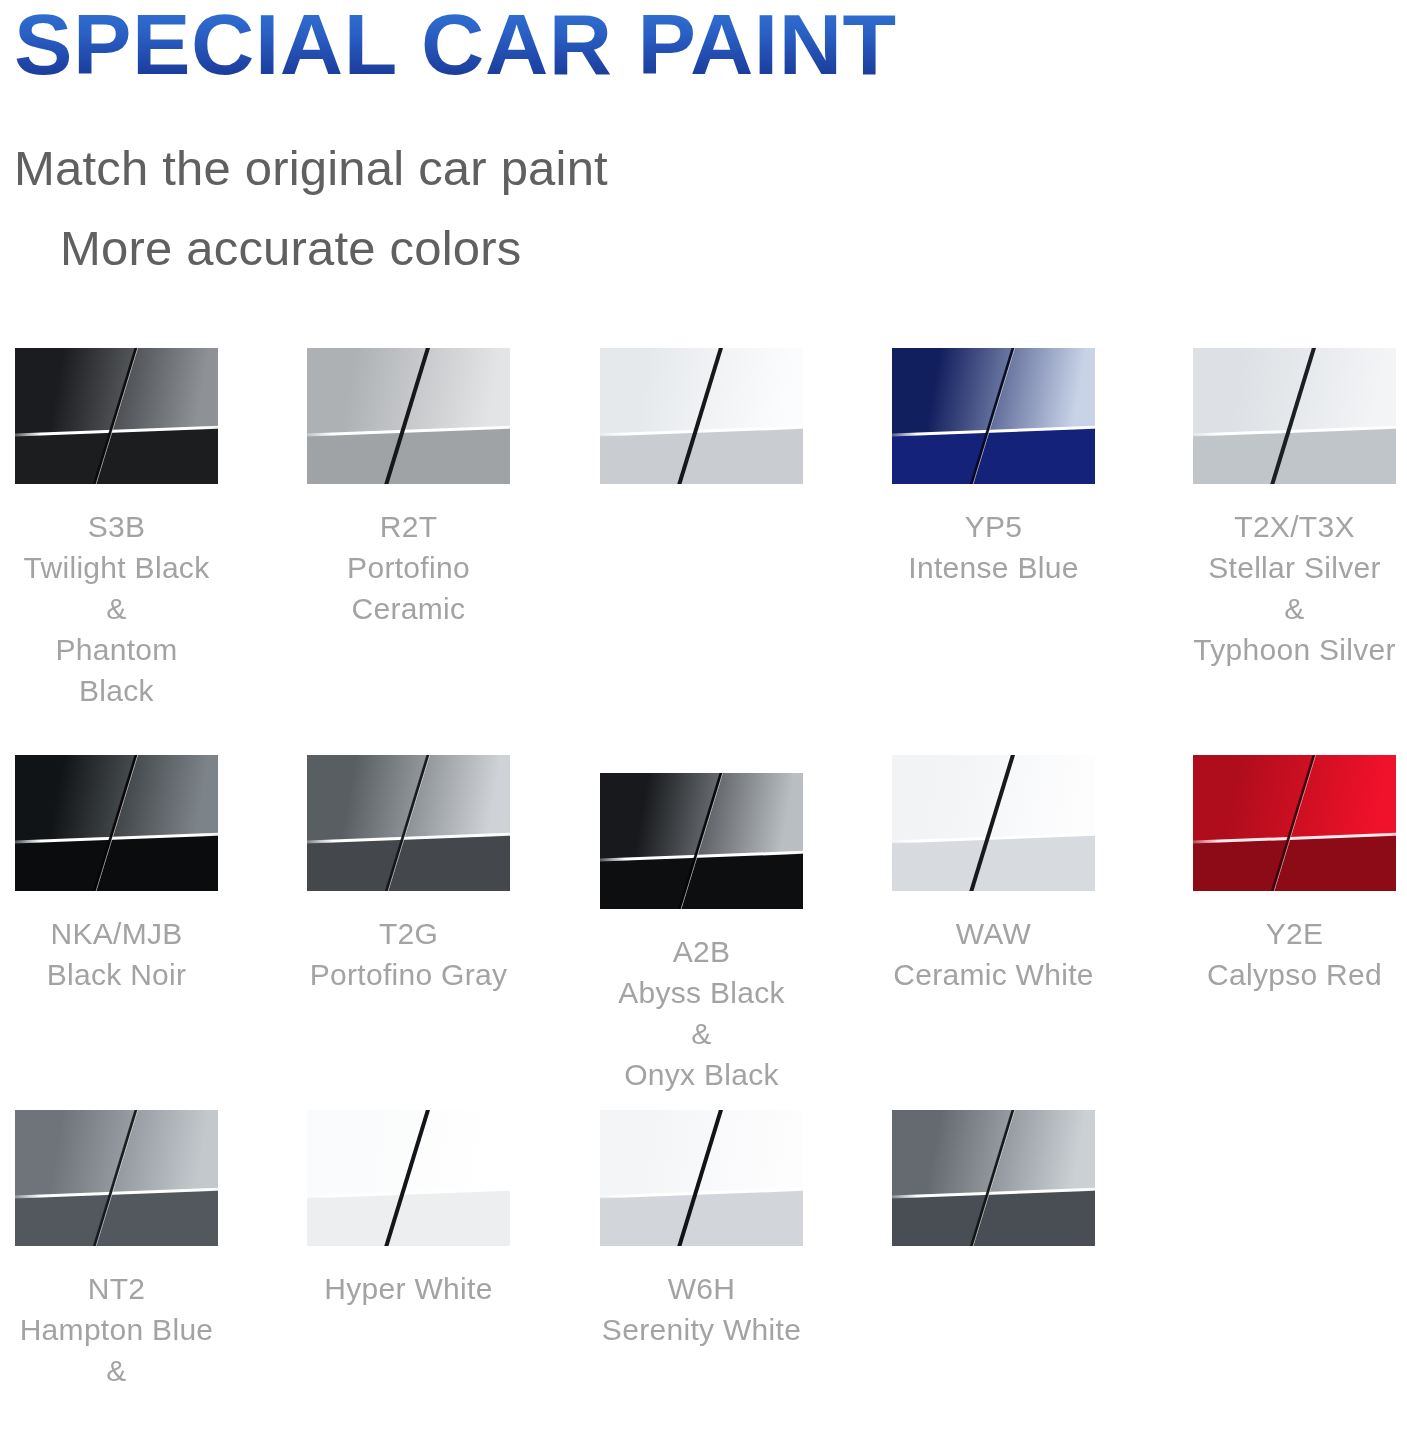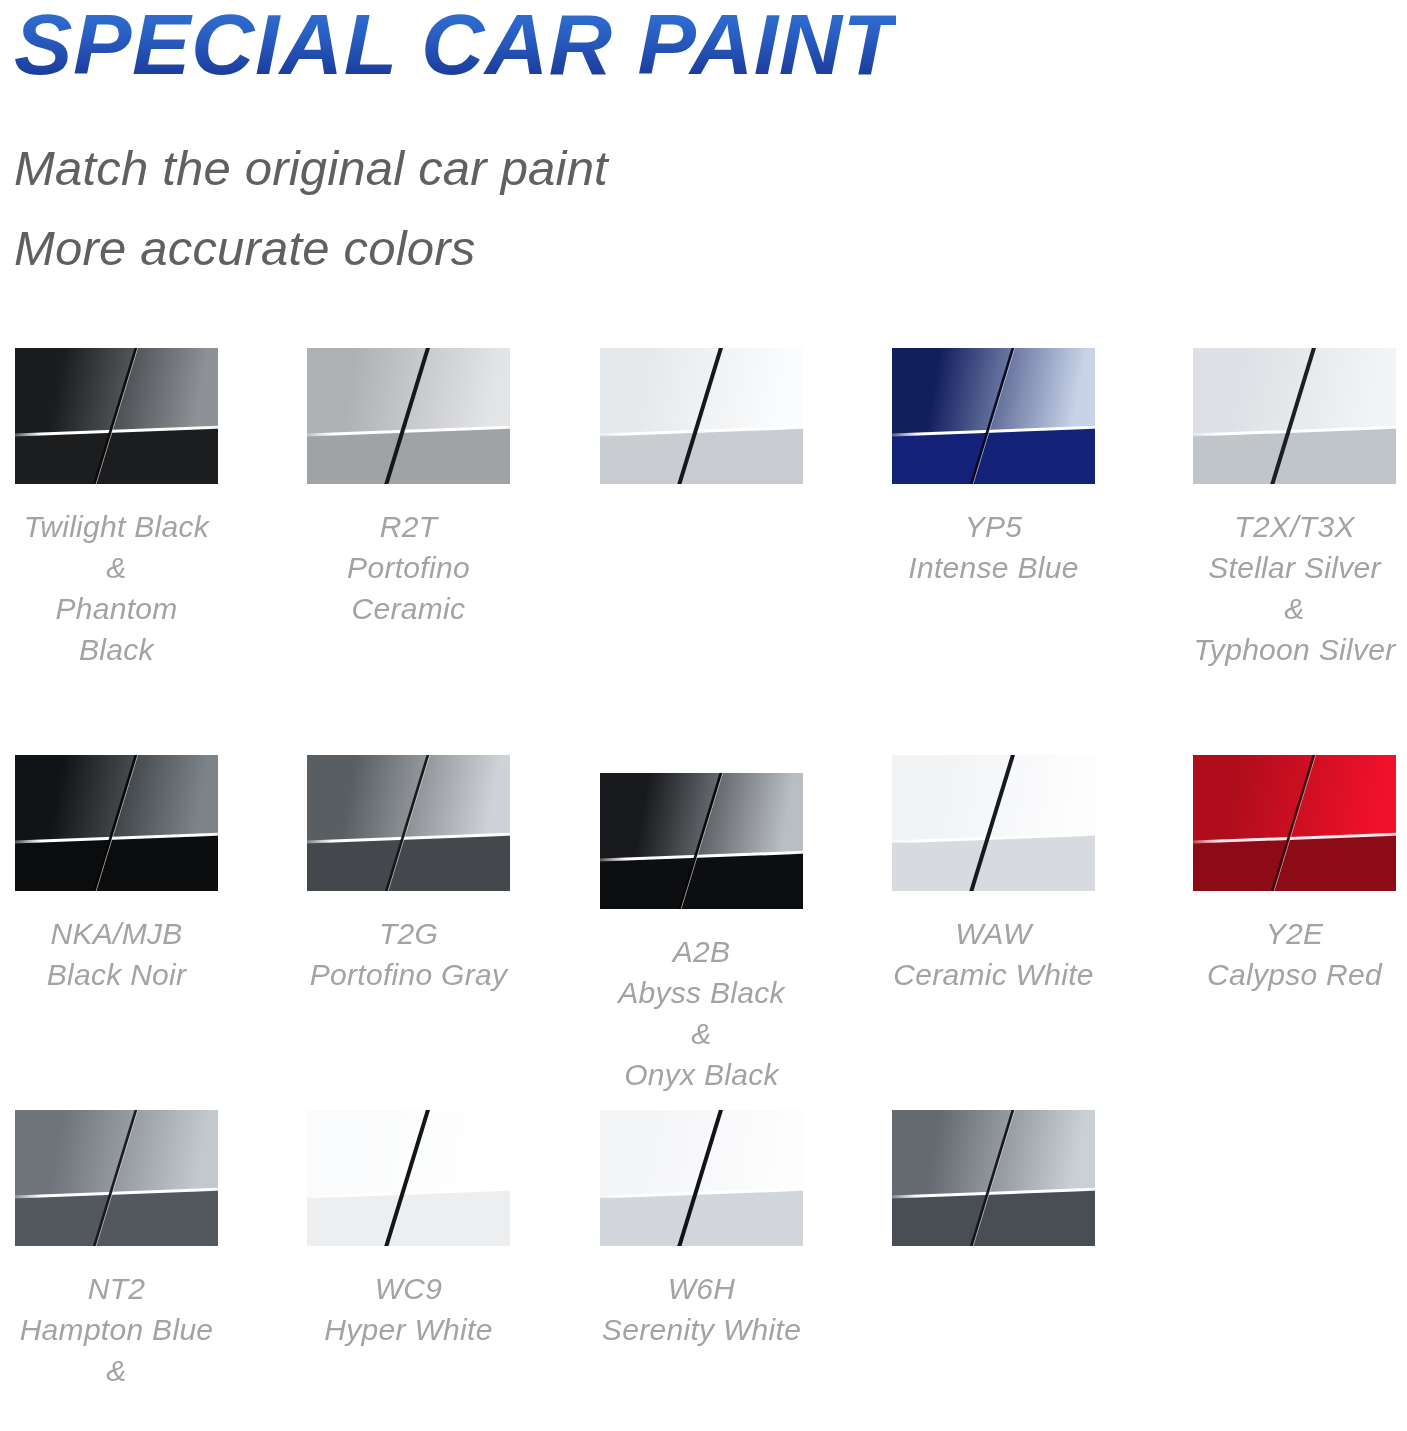--- a/index.html
+++ b/index.html
@@ -10,21 +10,20 @@
     background: #ffffff;
     font-family: "Liberation Sans", sans-serif;
     overflow: hidden;
   }
 
   #page {
     position: relative;
     width: 1256px;
     height: 1431px;
     background: #ffffff;
-    font-style: italic;
   }
 
   
   .header { position: absolute; left: 0; top: 0; width: 1407px; }
 
   .main-title {
     position: absolute;
     left: 14px;
     top: -6px;
     font-family: "Liberation Sans Narrow", "Liberation Sans", sans-serif;
@@ -47,21 +46,21 @@
     left: 14px;
     color: #606060;
     font-family: "Liberation Sans Narrow", "Liberation Sans", sans-serif;
     font-size: 49px;
     font-weight: 400;
     line-height: 56px;
     letter-spacing: 0.2px;
     white-space: nowrap;
   }
   .sub-line-1 { top: 140px; }
-  .sub-line-2 { top: 220px; }
+  .sub-line-2 { top: 220px; margin-left: 46px; }
 
   
   .grid { position: absolute; left: 0; top: 0; width: 1407px; height: 1431px; }
 
   .cell { position: absolute; width: 240px; }
 
   .swatch {
     position: relative;
     width: 203px;
     height: 136px;
@@ -128,20 +127,21 @@
 
   <div class="grid" id="swatch-grid">
       <div class="cell" style="left: 15px; top: 348px;">
         <div class="swatch">
           <div class="panel-top" style="background: linear-gradient(100deg, rgb(26, 28, 31) 0%, rgb(26, 28, 31) 22%, rgb(142, 145, 150) 88%, rgb(142, 145, 150) 100%);"></div>
           <div class="panel-bot" style="background: linear-gradient(95deg, rgb(28, 29, 31) 0%, rgb(28, 29, 31) 60%, rgb(28, 29, 31) 100%);"></div>
           <div class="charline" style="background: linear-gradient(to right, rgba(255, 255, 255, 0) 0%, rgb(255, 255, 255) 16%, rgb(255, 255, 255) 88%, rgba(255, 255, 255, 0.8) 100%);"></div>
           <div class="doorgap soft" style="background: linear-gradient(to right, rgba(255, 255, 255, 0) 0%, rgb(10, 10, 11) 30%, rgb(10, 10, 11) 70%, rgba(255, 255, 255, 0.867) 100%);"></div>
         </div>
         <div class="labels">
+          <span class="code">S3B</span>
           <span class="nm">Twilight Black</span>
           <span class="nm">&amp;</span>
           <span class="nm">Phantom Black</span>
         </div>
       </div>
       <div class="cell" style="left: 307px; top: 348px;">
         <div class="swatch">
           <div class="panel-top" style="background: linear-gradient(100deg, rgb(174, 177, 180) 0%, rgb(174, 177, 180) 22%, rgb(227, 228, 230) 88%, rgb(227, 228, 230) 100%);"></div>
           <div class="panel-bot" style="background: linear-gradient(95deg, rgb(160, 163, 166) 0%, rgb(160, 163, 166) 60%, rgb(160, 163, 166) 100%);"></div>
           <div class="charline" style="background: linear-gradient(to right, rgba(255, 255, 255, 0) 0%, rgb(255, 255, 255) 16%, rgb(255, 255, 255) 88%, rgba(255, 255, 255, 0.8) 100%);"></div>
@@ -263,21 +263,20 @@
         </div>
       </div>
       <div class="cell" style="left: 307px; top: 1110px;">
         <div class="swatch">
           <div class="panel-top" style="background: linear-gradient(100deg, rgb(250, 251, 252) 0%, rgb(250, 251, 252) 22%, rgb(255, 255, 255) 88%, rgb(255, 255, 255) 100%);"></div>
           <div class="panel-bot" style="background: linear-gradient(95deg, rgb(236, 238, 240) 0%, rgb(236, 238, 240) 60%, rgb(236, 238, 240) 100%);"></div>
           <div class="charline" style="background: linear-gradient(to right, rgba(255, 255, 255, 0) 0%, rgb(255, 255, 255) 16%, rgb(255, 255, 255) 88%, rgba(255, 255, 255, 0.8) 100%);"></div>
           <div class="doorgap" style="background: rgb(19, 21, 24);"></div>
         </div>
         <div class="labels">
-          <span class="code">WC9</span>
           <span class="nm">Hyper White</span>
         </div>
       </div>
       <div class="cell" style="left: 600px; top: 1110px;">
         <div class="swatch">
           <div class="panel-top" style="background: linear-gradient(100deg, rgb(244, 245, 247) 0%, rgb(244, 245, 247) 22%, rgb(253, 253, 254) 88%, rgb(253, 253, 254) 100%);"></div>
           <div class="panel-bot" style="background: linear-gradient(95deg, rgb(210, 214, 218) 0%, rgb(210, 214, 218) 60%, rgb(210, 214, 218) 100%);"></div>
           <div class="charline" style="background: linear-gradient(to right, rgba(255, 255, 255, 0) 0%, rgb(255, 255, 255) 16%, rgb(255, 255, 255) 88%, rgba(255, 255, 255, 0.8) 100%);"></div>
           <div class="doorgap" style="background: rgb(17, 19, 22);"></div>
         </div>

